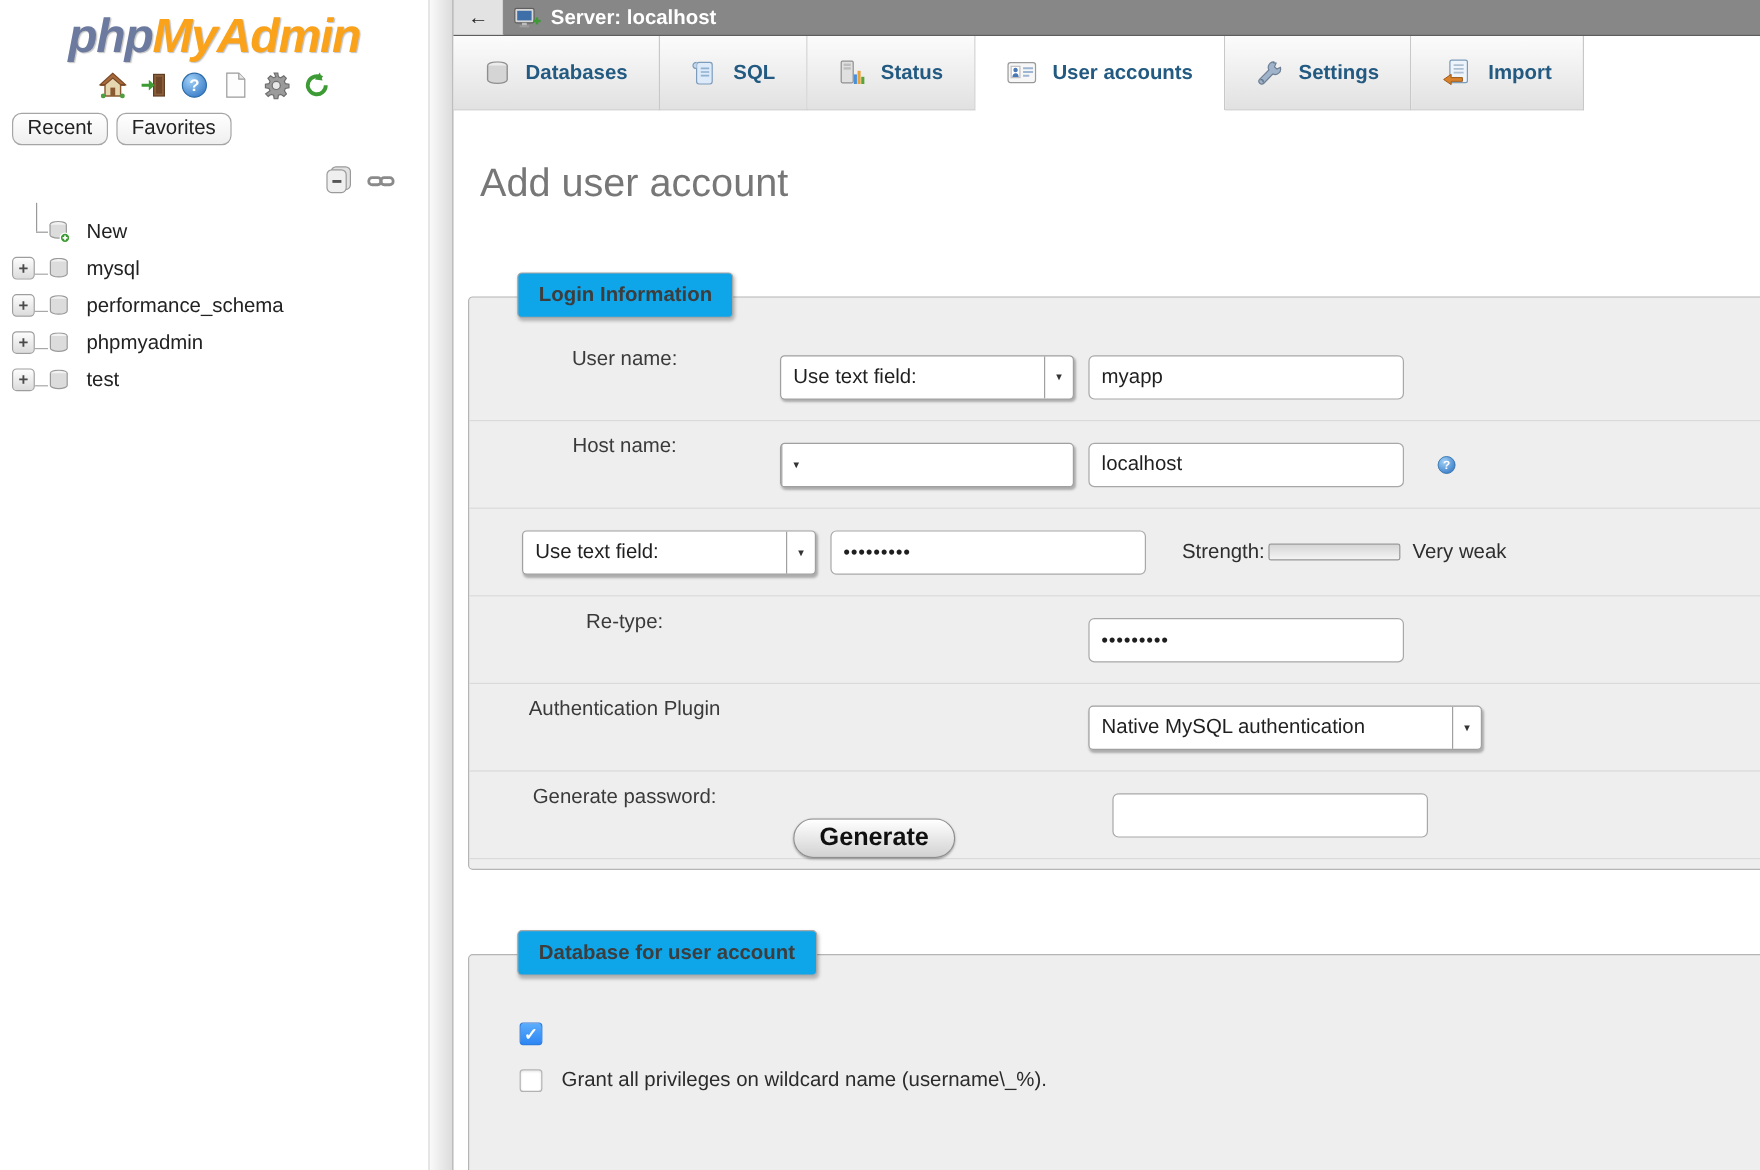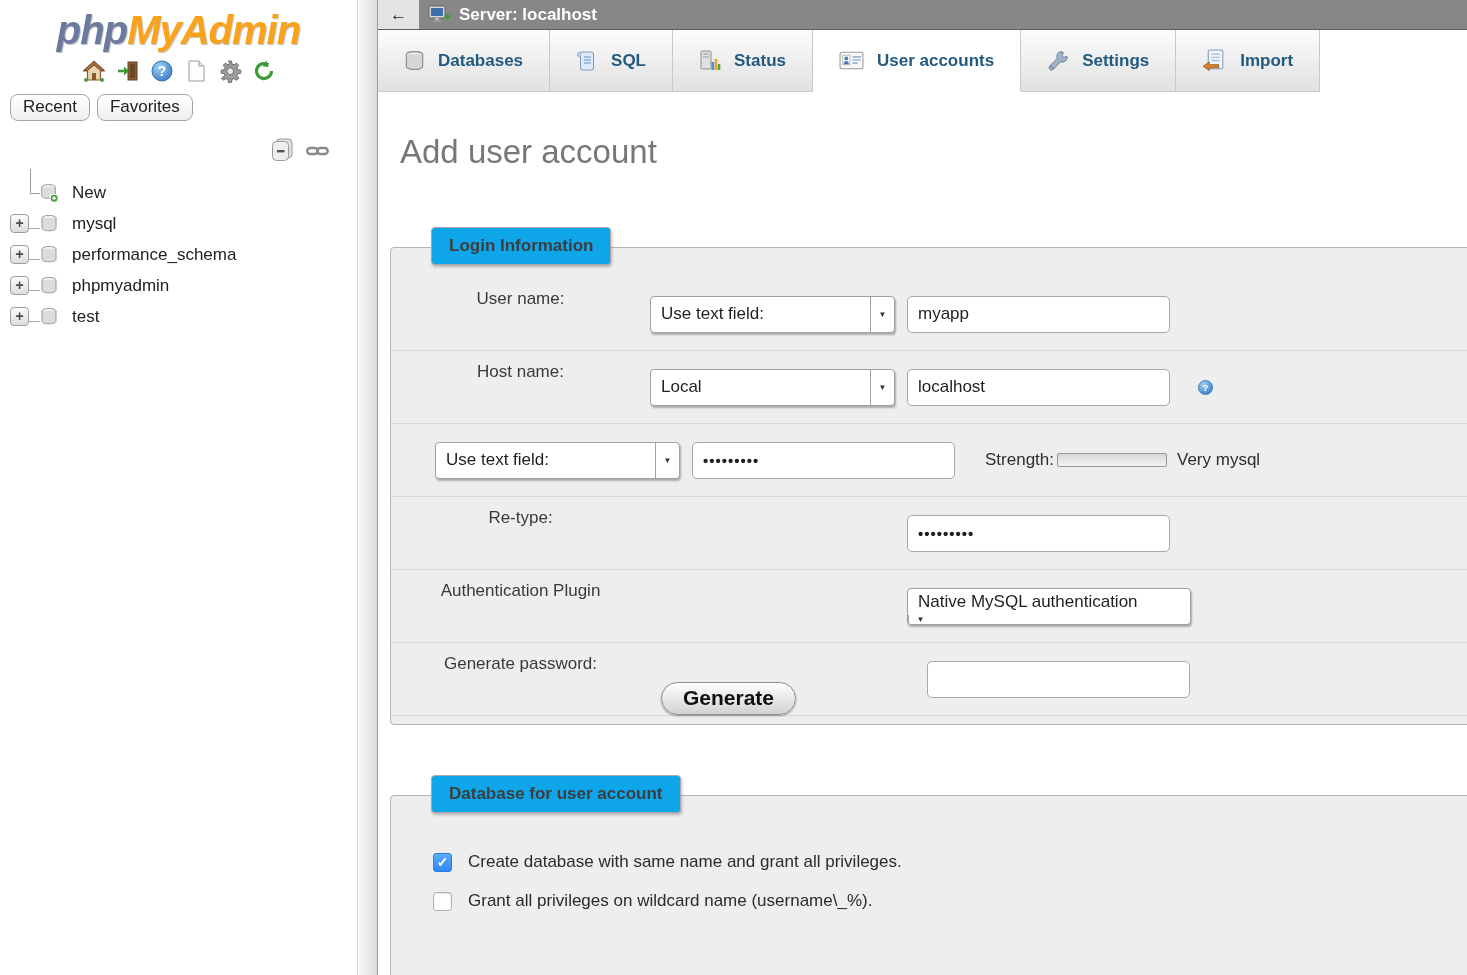--- a/index.html
+++ b/index.html
@@ -34,21 +34,21 @@
   .expander::before { content:"+"; }
   .exp-line { position:absolute; left:29px; top:20px; width:11px; height:1px; background:#a8a8a8; }
   .new-row::before { content:""; position:absolute; left:30px; top:-8px; width:1px; height:24px; background:#9a9a9a; }
   .new-row::after  { content:""; position:absolute; left:30px; top:16px; width:10px; height:1px; background:#9a9a9a; }
 
   
   .main-header { height:30px; background:#878787; border-bottom:1px solid #5e5e5e;
     display:flex; align-items:center; }
   .back-box { width:42px; height:100%; background:#e3e3e3; border-right:1px solid #8a8a8a;
     display:flex; align-items:center; justify-content:center; font-size:17px; color:#222; cursor:pointer; }
-  .server-title { display:flex; align-items:center; gap:8px; margin-left:8px;
+  .server-title { display:flex; align-items:flex-end; gap:8px; margin-left:8px;
     color:#fff; font-weight:bold; font-size:17px; }
 
   
   .tabbar { height:62px; display:flex; }
   .tab { display:flex; align-items:center; gap:13px; padding:0 26px; cursor:pointer;
     font-weight:bold; font-size:17px; color:#235a81;
     background:linear-gradient(#fcfcfc,#e1e1e1); border-right:1px solid #c8c8c8;
     border-bottom:1px solid #cccccc; }
   .tab.active { background:#fff; border-bottom:1px solid #fff; }
 
@@ -68,21 +68,21 @@
   .slot1 { width:245px; margin-right:12px; flex:none; }
   .spacer257 { width:257px; flex:none; }
   .slot2 { width:263px; flex:none; }
 
   .select { height:37px; background:#fff; border:1px solid #a0a0a0; border-radius:4px;
     display:flex; align-items:stretch; box-shadow:1px 2px 2px rgba(0,0,0,.28); cursor:pointer; }
   .select .val { flex:1; display:flex; align-items:center; padding:0 10px; font-size:17px;
     color:#1f1f1f; white-space:nowrap; overflow:hidden; }
   .select .arrow-btn { width:24px; border-left:1px solid #a0a0a0; display:flex; align-items:center;
     justify-content:center; font-size:8px; color:#333; }
-  .auth-select { width:284px;flex-direction:column; }
+  .auth-select { width:328px; }
 
   .txt { width:100%; height:37px; border:1px solid #a8a8a8; border-radius:5px; background:#fff;
     padding:0 10px; font-size:17px; color:#1f1f1f; font-family:inherit; }
   .dots { font-size:15px; font-weight:bold; letter-spacing:1px; }
 
   .help-icon { margin-left:27px; cursor:pointer; display:flex; }
 
   .strength { display:flex; align-items:center; margin-left:30px; font-size:17px; color:#2e2e2e; }
   .meter { width:110px; height:14px; margin-left:3px; border:1px solid #979797; border-radius:2px;
     background:linear-gradient(#d6d6d6,#f4f4f4); overflow:hidden; }
@@ -347,21 +347,20 @@
             <input class="txt" type="text" value="myapp" style="">
           </div>
         </div>
       </div>
 
       <div class="frow">
         <div class="lbl">Host name:</div>
         <div class="ctrls">
           <div class="slot1">
             <div class="select">
-              <span class="val">Local</span>
               <span class="arrow-btn">▼</span>
             </div>
           </div>
           <div class="slot2">
             <input class="txt" type="text" value="localhost" style="">
           </div>
           <span class="help-icon">
             <svg width="17" height="17" viewBox="0 0 24 24">
                 <defs>
                   <radialGradient id="hg2" cx=".35" cy=".3" r=".9">
@@ -383,21 +382,21 @@
               <span class="val">Use text field:</span>
               <span class="arrow-btn">▼</span>
             </div>
           </div>
           <div class="slot2">
             <input class="txt dots" type="text" value="•••••••••" style="">
           </div>
           <div class="strength">
             <span>Strength:</span>
             <span class="meter"><span class="meter-fill" style="width: 27%;"></span></span>
-            <span class="strength-text">Very mysql</span>
+            <span class="strength-text">Very weak</span>
           </div>
         </div>
       </div>
 
       <div class="frow">
         <div class="lbl">Re-type:</div>
         <div class="ctrls">
           <div class="spacer257"></div>
           <div class="slot2">
             <input class="txt dots" type="text" value="•••••••••" style="">
@@ -428,21 +427,20 @@
       </div>
 
     </div>
   </div>
 
   <div class="fs fs2">
     <div class="fs-legend">Database for user account</div>
     <div class="chk-rows">
       <div class="chk-row">
         <span class="checkbox on"></span>
-        <span class="chk-label">Create database with same name and grant all privileges.</span>
       </div>
       <div class="chk-row">
         <span class="checkbox"></span>
         <span class="chk-label">Grant all privileges on wildcard name (username\_%).</span>
       </div>
     </div>
   </div>
 
 </div>
 

